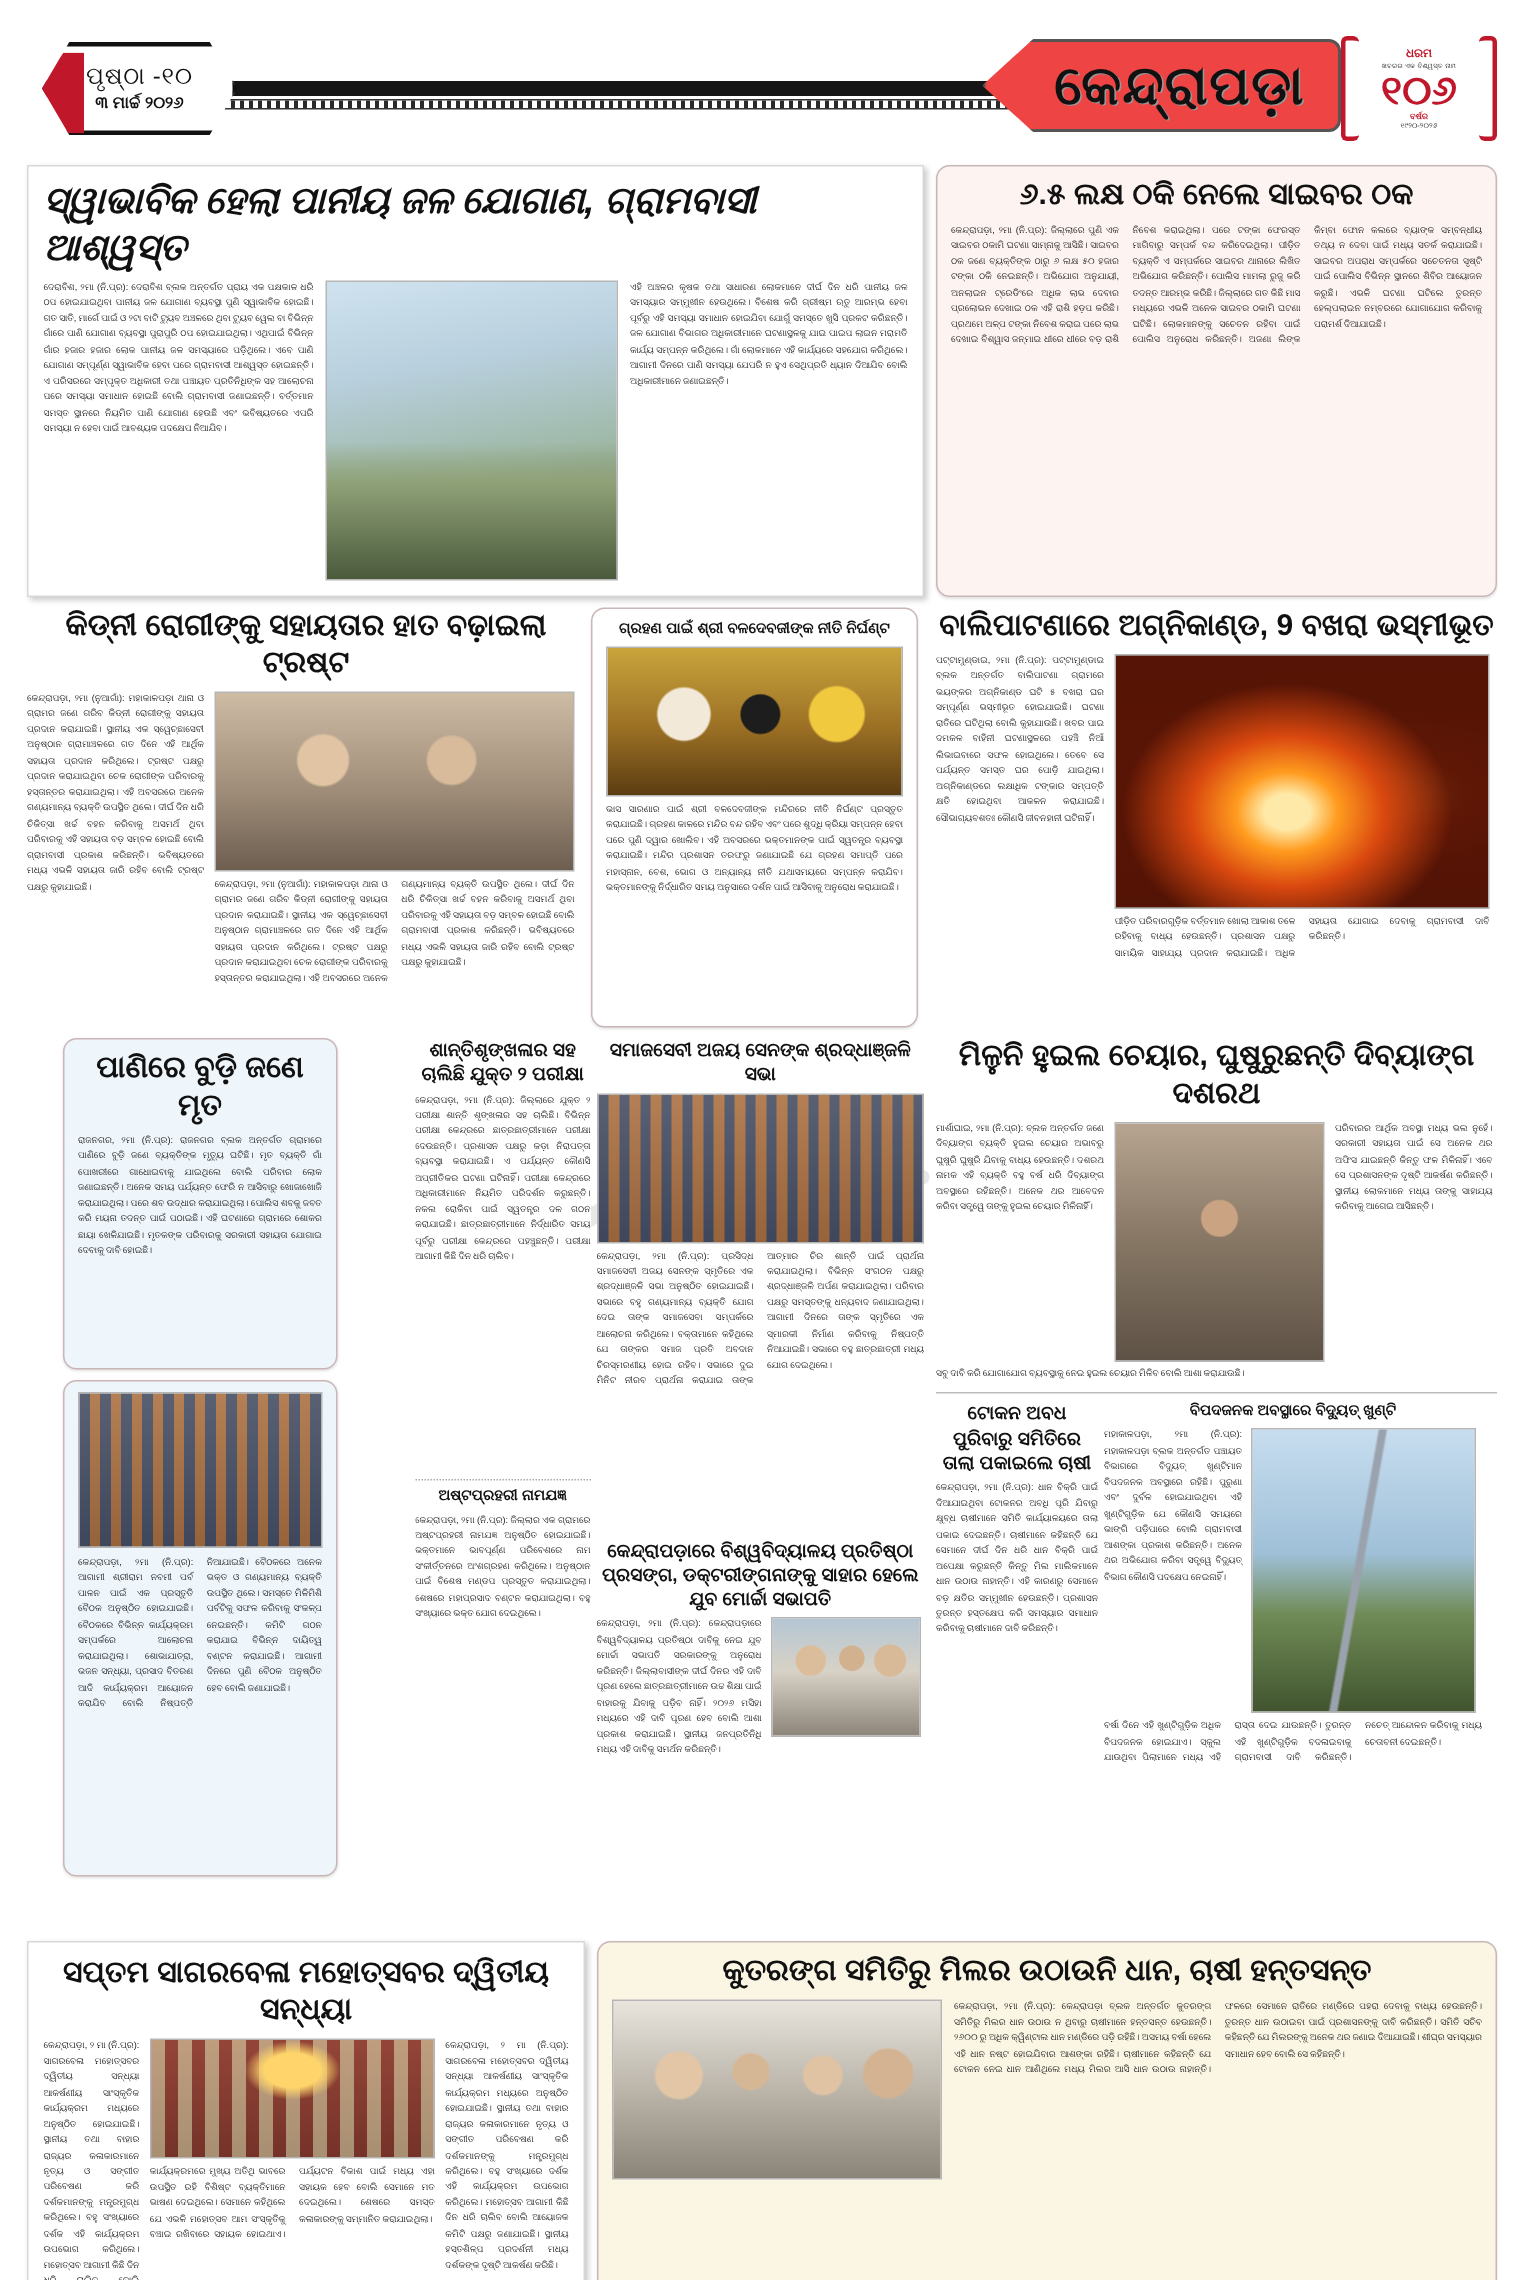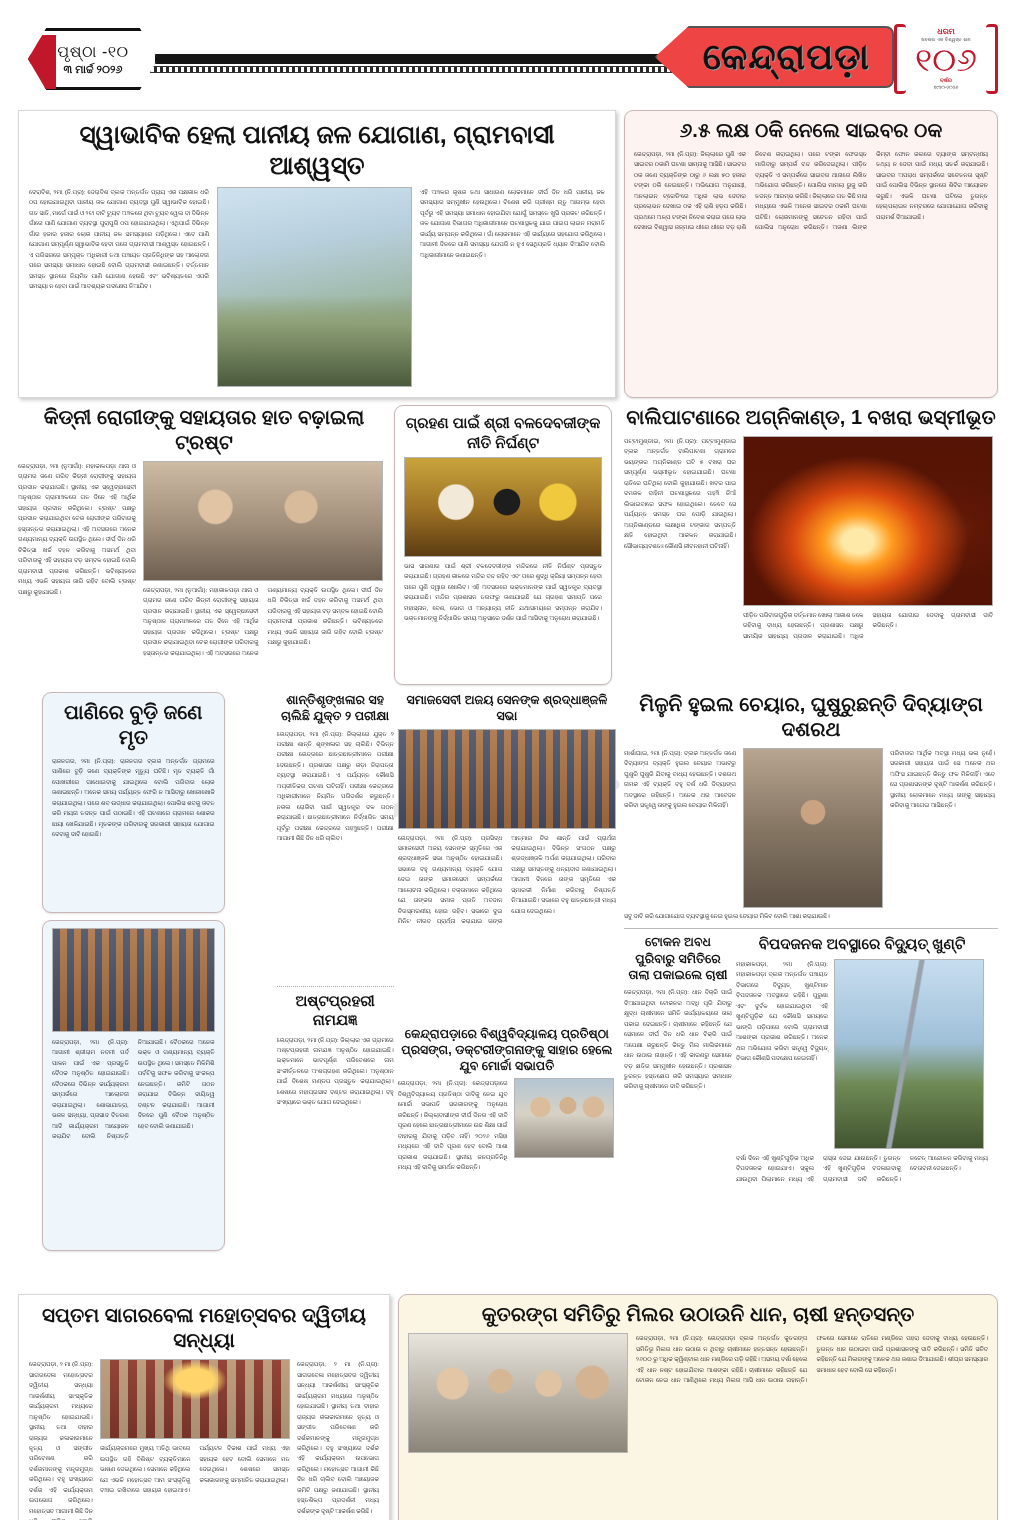--- a/index.html
+++ b/index.html
@@ -100,21 +100,21 @@
     position: absolute; top: 0; bottom: 0;
     width: 12px;
     border: 3px solid #c0182a;
     border-radius: 4px;
   }
   .mast-logo .brk.l { left: 0; border-right: none; }
   .mast-logo .brk.r { right: 0; border-left: none; }
   .logo-top { font-size: 8px; color: #c0182a; font-weight: bold; }
   .logo-sub { font-size: 4.5px; color: #222; letter-spacing: .2px; }
   .logo-big {
-    font-size: 33px; font-weight: normal; color: #c0182a;
+    font-size: 27px; font-weight: bold; color: #c0182a;
     line-height: 1; margin: 1px 0;
     display: flex; align-items: center;
   }
   .logo-foot { font-size: 5.5px; color: #c0182a; font-weight: bold; }
   .logo-yrs { font-size: 5px; color: #222; }
 
   
   .content { padding: 0 18px 14px 18px; position: relative; }
 
   .watermark {
@@ -146,31 +146,32 @@
     box-shadow: 2px 2px 4px rgba(0,0,0,.22);
     padding: 8px 10px 10px 10px;
   }
   .tint-pink { background: #fdf4f2; }
   .tint-blue { background: #eef5fb; }
   .tint-cream { background: #fbf6e4; }
   .tint-white { background: #ffffff; }
 
   h1.hl {
     font-size: 25px; font-weight: bold; color: #111;
-    text-align: center; line-height: 1.22;
+    line-height: 1.22;
     letter-spacing: -.2px;
     margin-bottom: 7px;
+    font-style: italic;
   }
   h2.hl {
     font-size: 20px; font-weight: bold; color: #111;
     text-align: center; line-height: 1.25;
     margin-bottom: 6px;
   }
   h3.hl {
-    font-size: 15px; font-weight: bold; color: #111;
+    font-size: 10px; font-weight: bold; color: #111;
     text-align: center; line-height: 1.3;
     margin-bottom: 5px;
   }
   h4.hl {
     font-size: 12.5px; font-weight: bold; color: #111;
     text-align: center; line-height: 1.3;
     margin-bottom: 4px;
   }
 
   .body-txt {
@@ -344,21 +345,21 @@
 
           <div class="art box tint-white" style="width:218px;">
             <h3 class="hl">ଗ୍ରହଣ ପାଇଁ ଶ୍ରୀ ବଳଦେବଜୀଙ୍କ ନୀତି ନିର୍ଘଣ୍ଟ</h3>
             <div class="photo ph-deity" style="width:100%;height:100px;margin-bottom:4px;"></div>
             <div class="body-txt" style="height:110px;overflow:hidden;">ଭାସ ସାରଣାର ପାଇଁ ଶ୍ରୀ ବଳଦେବଜୀଙ୍କ ମନ୍ଦିରରେ ନୀତି ନିର୍ଘଣ୍ଟ ପ୍ରସ୍ତୁତ କରାଯାଇଛି। ଗ୍ରହଣ କାଳରେ ମନ୍ଦିର ବନ୍ଦ ରହିବ ଏବଂ ପରେ ଶୁଦ୍ଧି କ୍ରିୟା ସମ୍ପନ୍ନ ହେବା ପରେ ପୁଣି ଦ୍ୱାର ଖୋଲିବ। ଏହି ଅବସରରେ ଭକ୍ତମାନଙ୍କ ପାଇଁ ସ୍ୱତନ୍ତ୍ର ବ୍ୟବସ୍ଥା କରାଯାଇଛି। ମନ୍ଦିର ପ୍ରଶାସନ ତରଫରୁ ଜଣାଯାଇଛି ଯେ ଗ୍ରହଣ ସମାପ୍ତି ପରେ ମହାସ୍ନାନ, ବେଶ, ଭୋଗ ଓ ଅନ୍ୟାନ୍ୟ ନୀତି ଯଥାସମୟରେ ସମ୍ପନ୍ନ କରାଯିବ। ଭକ୍ତମାନଙ୍କୁ ନିର୍ଦ୍ଧାରିତ ସମୟ ଅନୁସାରେ ଦର୍ଶନ ପାଇଁ ଆସିବାକୁ ଅନୁରୋଧ କରାଯାଇଛି।</div>
           </div>
         </div>
       </div>
 
       <div class="col-right art">
-        <h2 class="hl">ବାଲିପାଟଣାରେ ଅଗ୍ନିକାଣ୍ଡ, 1 ବଖରା ଭସ୍ମୀଭୂତ</h2>
+        <h2 class="hl">ବାଲିପାଟଣାରେ ଅଗ୍ନିକାଣ୍ଡ, 9 ବଖରା ଭସ୍ମୀଭୂତ</h2>
         <div style="display:flex;gap:7px;">
           <div class="body-txt" style="width:112px;">ପଟ୍ଟାମୁଣ୍ଡାଇ, ୨ମା (ନି.ପ୍ର): ପଟ୍ଟାମୁଣ୍ଡାଇ ବ୍ଲକ ଅନ୍ତର୍ଗତ ବାଲିପାଟଣା ଗ୍ରାମରେ ଭୟଙ୍କର ଅଗ୍ନିକାଣ୍ଡ ଘଟି ୫ ବଖରା ଘର ସମ୍ପୂର୍ଣ୍ଣ ଭସ୍ମୀଭୂତ ହୋଇଯାଇଛି। ଘଟଣା ରାତିରେ ଘଟିଥିଲା ବୋଲି କୁହାଯାଉଛି। ଖବର ପାଇ ଦମକଳ ବାହିନୀ ଘଟଣାସ୍ଥଳରେ ପହଞ୍ଚି ନିଆଁ ଲିଭାଇବାରେ ସଫଳ ହୋଇଥିଲେ। ତେବେ ସେ ପର୍ଯ୍ୟନ୍ତ ସମସ୍ତ ଘର ପୋଡ଼ି ଯାଇଥିଲା। ଅଗ୍ନିକାଣ୍ଡରେ ଲକ୍ଷାଧିକ ଟଙ୍କାର ସମ୍ପତ୍ତି କ୍ଷତି ହୋଇଥିବା ଆକଳନ କରାଯାଇଛି। ସୌଭାଗ୍ୟବଶତଃ କୌଣସି ଜୀବନହାନୀ ଘଟିନାହିଁ।</div>
           <div style="width:250px;">
             <div class="photo ph-fire" style="width:250px;height:170px;"></div>
             <div class="cols2 body-txt" style="margin-top:4px;height:40px;overflow:hidden;">
               <span>ପୀଡ଼ିତ ପରିବାରଗୁଡ଼ିକ ବର୍ତ୍ତମାନ ଖୋଲା ଆକାଶ ତଳେ ରହିବାକୁ ବାଧ୍ୟ ହେଉଛନ୍ତି। ପ୍ରଶାସନ ପକ୍ଷରୁ ସାମୟିକ ସାହାଯ୍ୟ ପ୍ରଦାନ କରାଯାଇଛି। ଅଧିକ ସହାୟତା ଯୋଗାଇ ଦେବାକୁ ଗ୍ରାମବାସୀ ଦାବି କରିଛନ୍ତି।</span>
             </div>
           </div>
         </div>
       </div>

